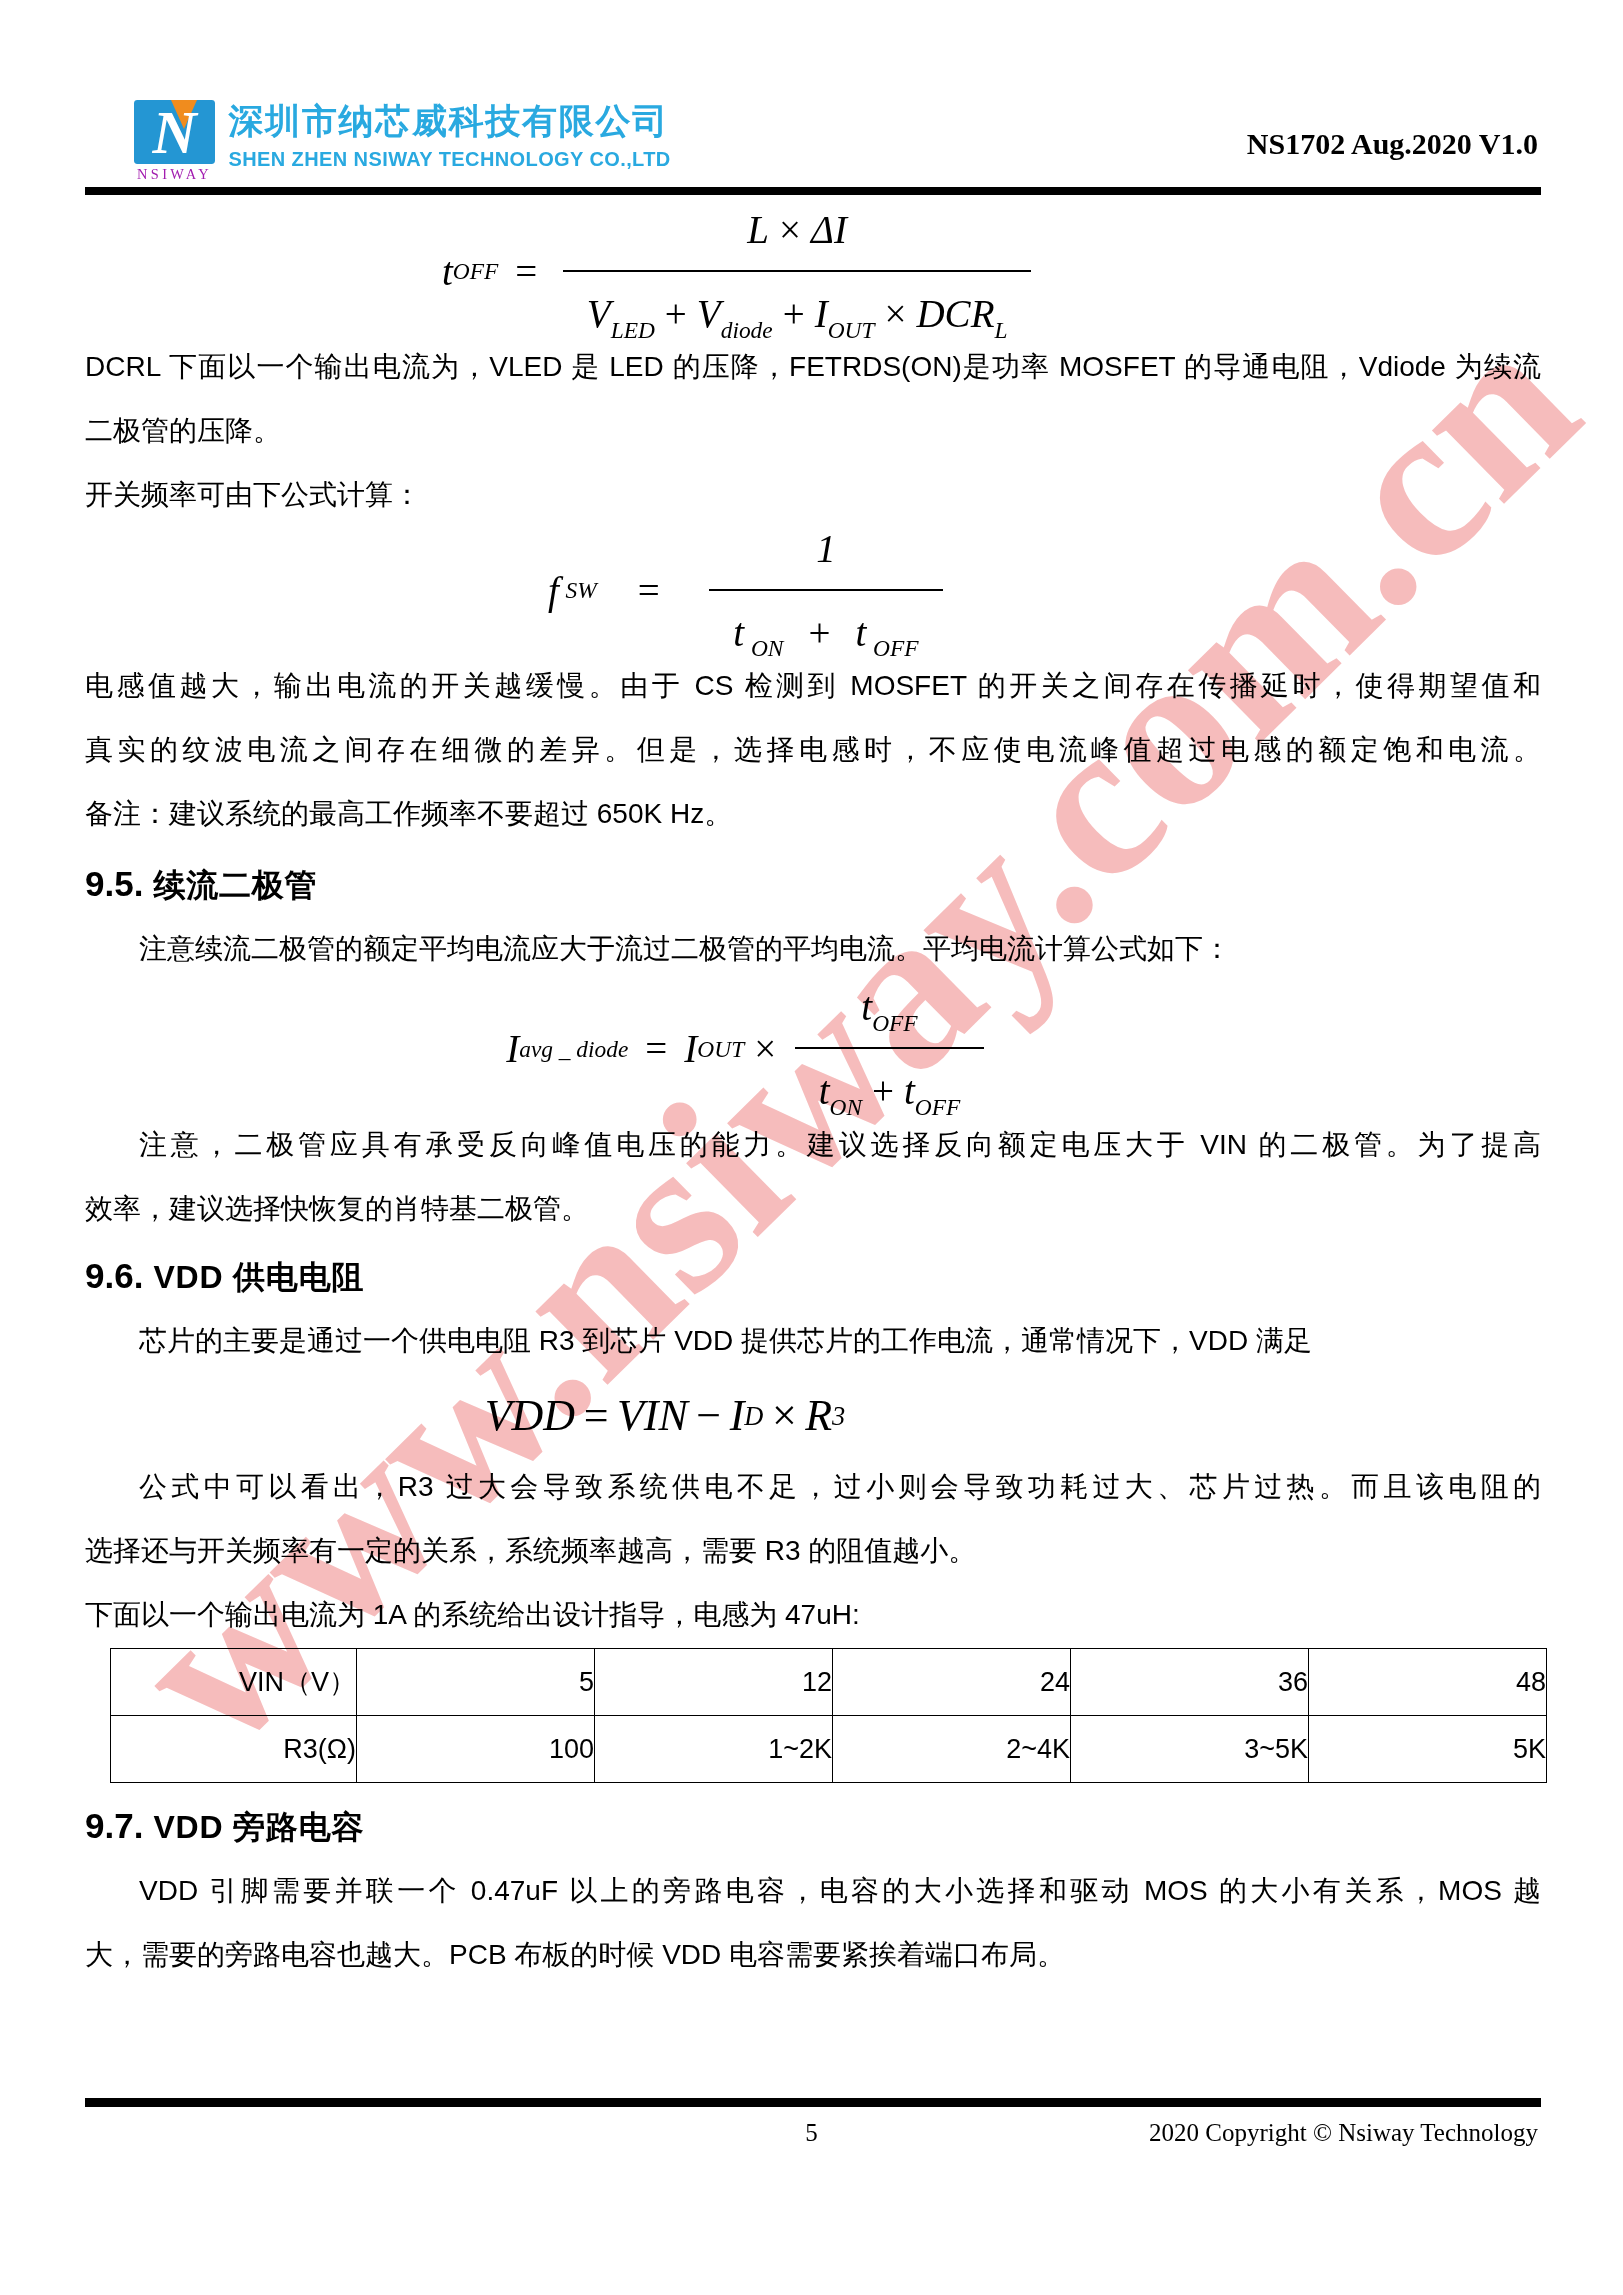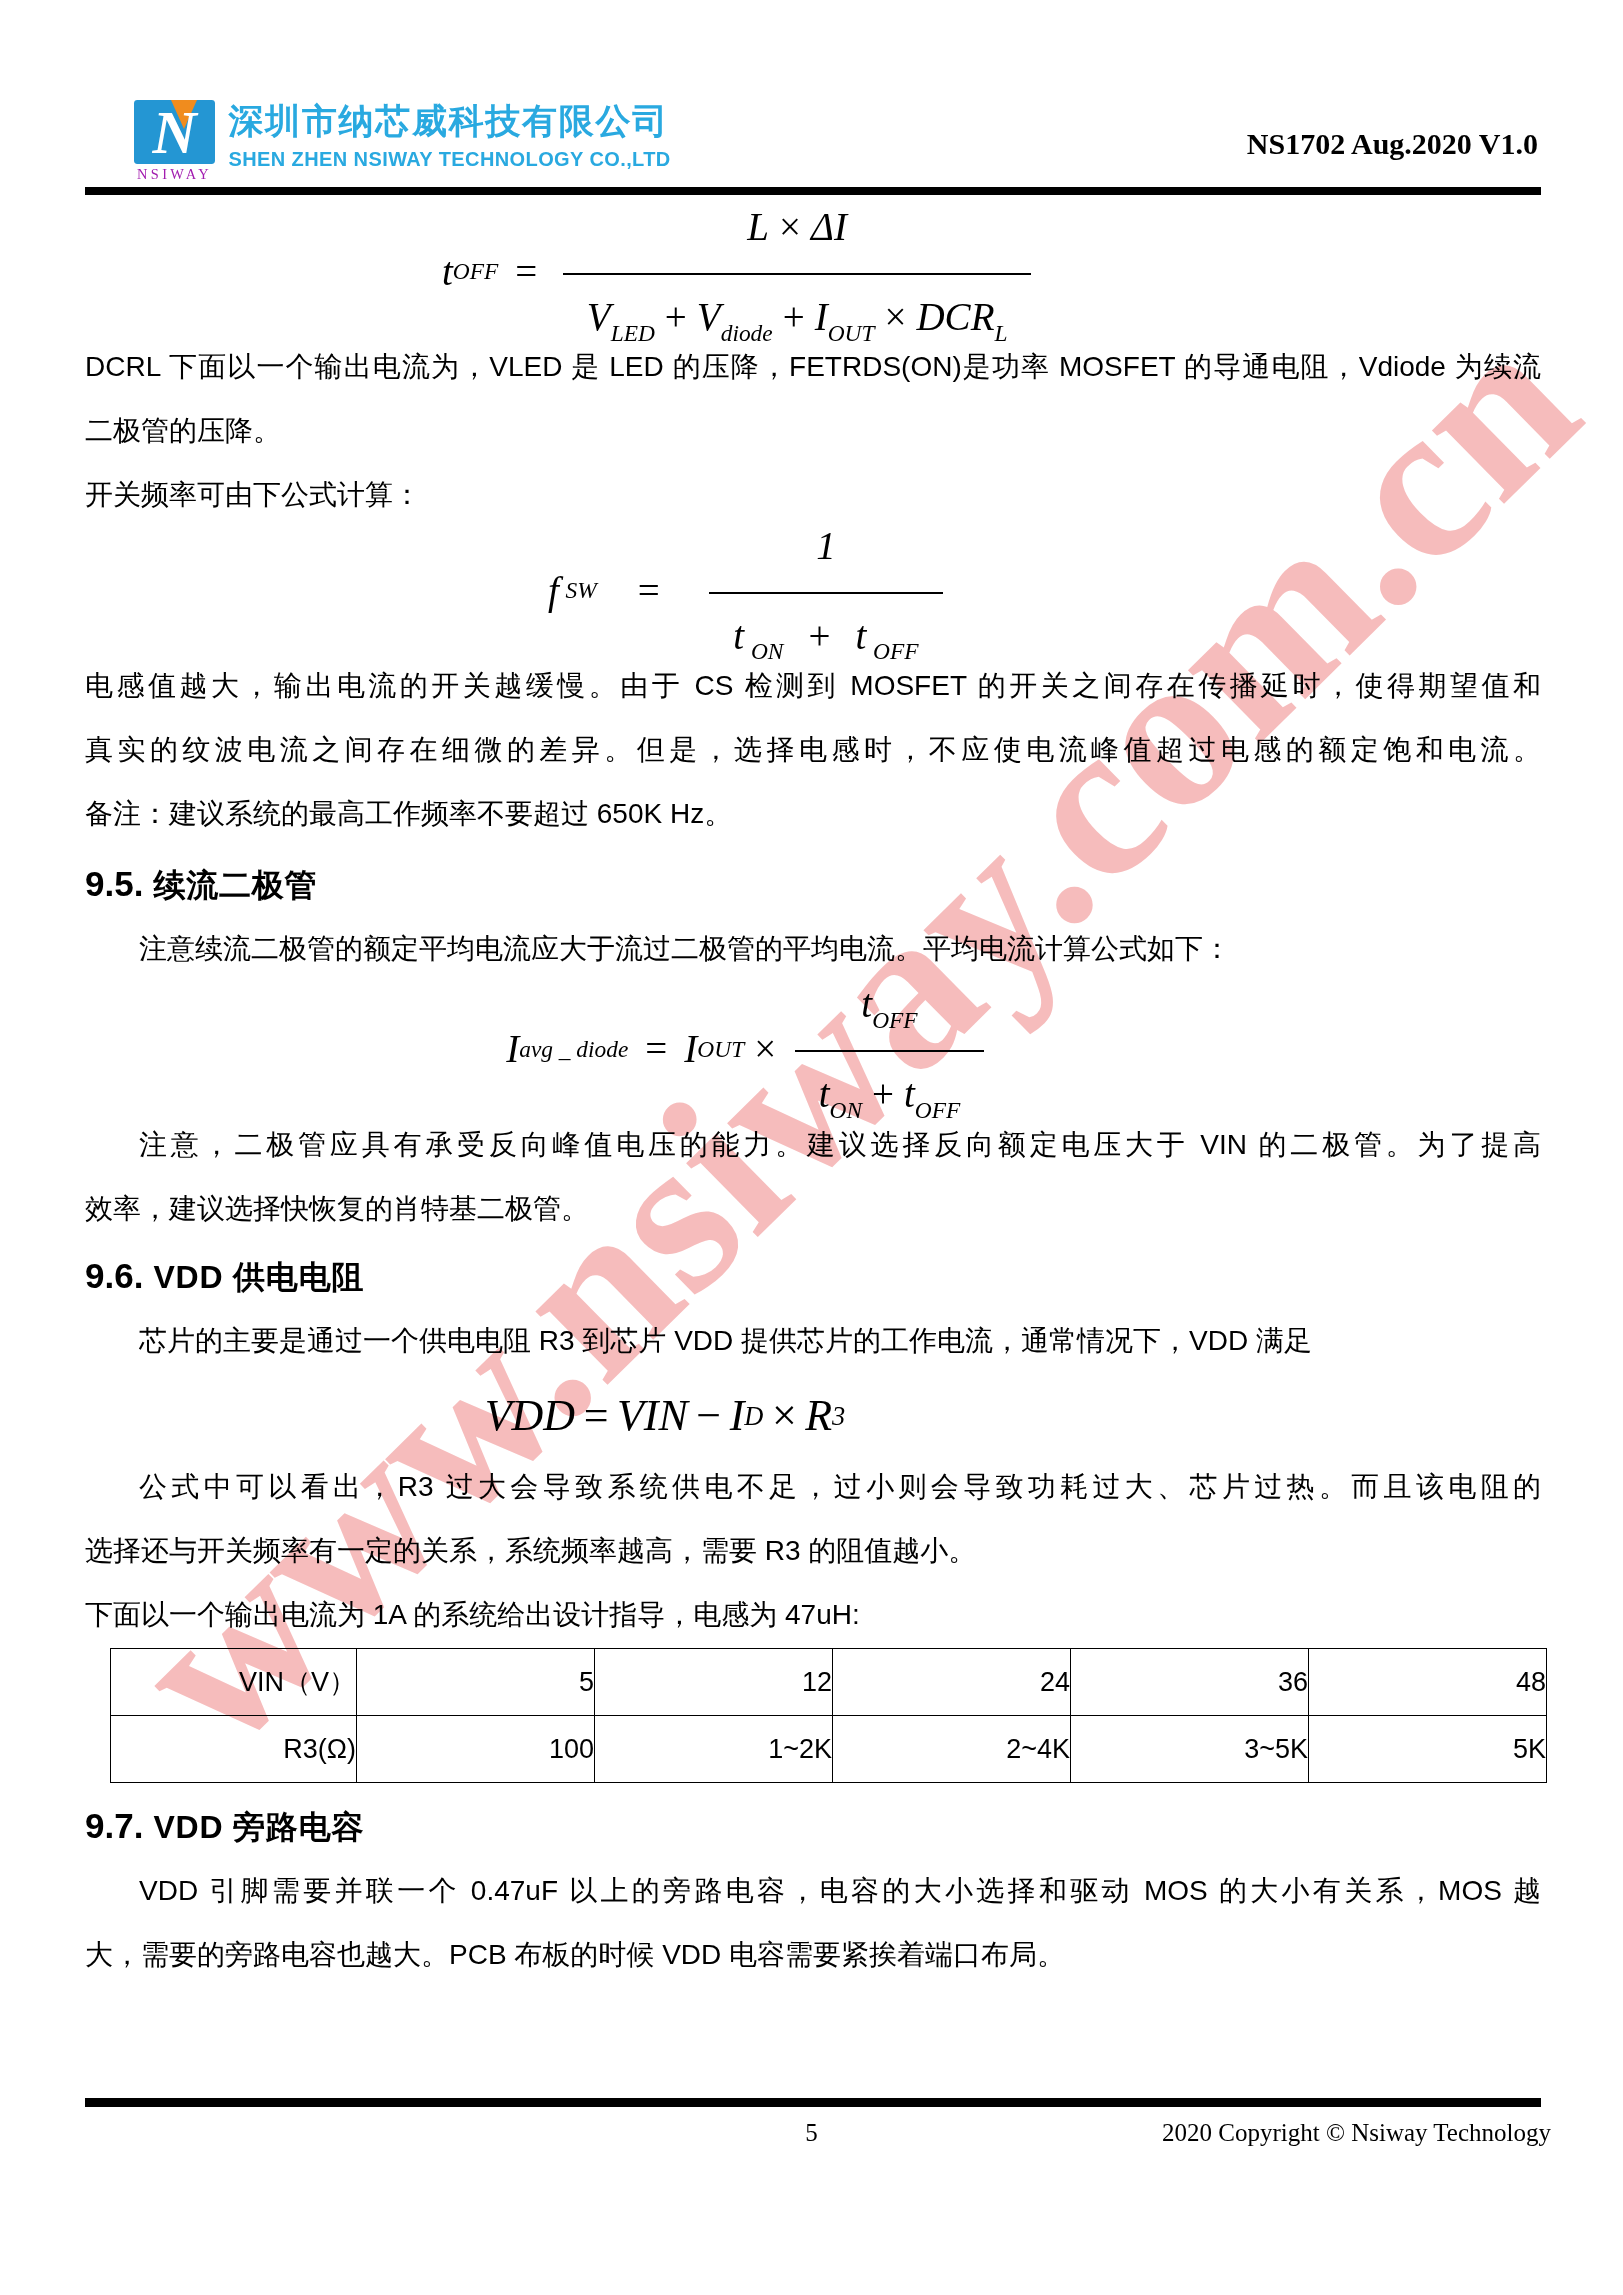--- a/index.html
+++ b/index.html
@@ -34,40 +34,40 @@
   .jus{text-align:justify;text-align-last:justify;white-space:normal}
   .ind{text-indent:54px}
   .sec{margin-top:12px;line-height:51px;white-space:nowrap}
   .sec .secnum{font-size:35px;font-weight:bold;margin-right:10px}
   .sec .sectitle{font-size:32px;font-weight:bold;letter-spacing:0.8px}
   
   .formula{display:flex;align-items:center;justify-content:center;
     font-family:"Liberation Serif",serif;font-style:italic;font-size:39px;position:relative}
   .formula sub{font-size:0.6em;font-style:italic;line-height:0;vertical-align:-0.45em}
   .frac{display:inline-flex;flex-direction:column;align-items:center;margin:0 8.5px}
-  .frac .num{padding:0 24px 24px}
+  .frac .num{padding:0 24px 18px}
   .frac .den{border-top:2.5px solid #000;padding:19px 24px 0;white-space:nowrap}
   .op{font-style:normal;margin:0 10px}
   .feq{font-style:normal;margin:0 17px}
   .f-toff{height:127px;margin-top:6.8px;padding-right:144px}
   .f-fsw{height:127px;padding-right:127px}
   .f-fsw .feq{margin:0 41px}
   .f-fsw .op{margin:0 25px}
   .f-fsw sub{margin-left:6.8px}
   .f-iavg{height:129px;margin-top:3.4px;padding-right:127px}
   .f-vdd{height:78px;margin-top:3.4px;padding-right:296px;font-size:44px}
   .f-vdd .feq,.f-vdd .op{margin:0 8.5px}
   
   .r3table{border-collapse:collapse;table-layout:fixed;width:1437px;margin-left:25px;margin-top:1.7px}
   .r3table td{border:1.7px solid #000;height:66px;text-align:right;vertical-align:middle;font-size:27px;padding:0}
   .r3table td.lbl{width:245px}
   
   .footer-rule{position:absolute;left:85px;top:2098px;width:1456px;height:8.5px;background:#000;z-index:2}
   .page-num{position:absolute;left:0;top:2119px;width:1623px;text-align:center;font-family:"Liberation Serif",serif;font-size:25px;z-index:2}
-  .copyright{position:absolute;right:72px;top:2119px;font-family:"Liberation Serif",serif;font-size:25px;z-index:2}
+  .copyright{position:absolute;right:85px;top:2119px;font-family:"Liberation Serif",serif;font-size:25px;z-index:2}
 </style>
 </head>
 <body>
 
 <div class="page">
 
   <div class="watermark">www.nsiway.com.cn</div>
 
   <div class="logo-wrap">
     <div class="logo-mark">

